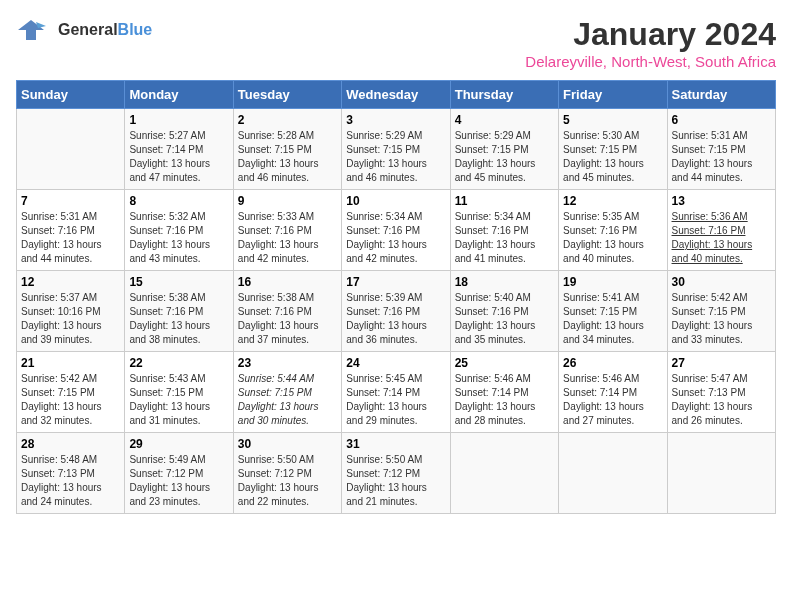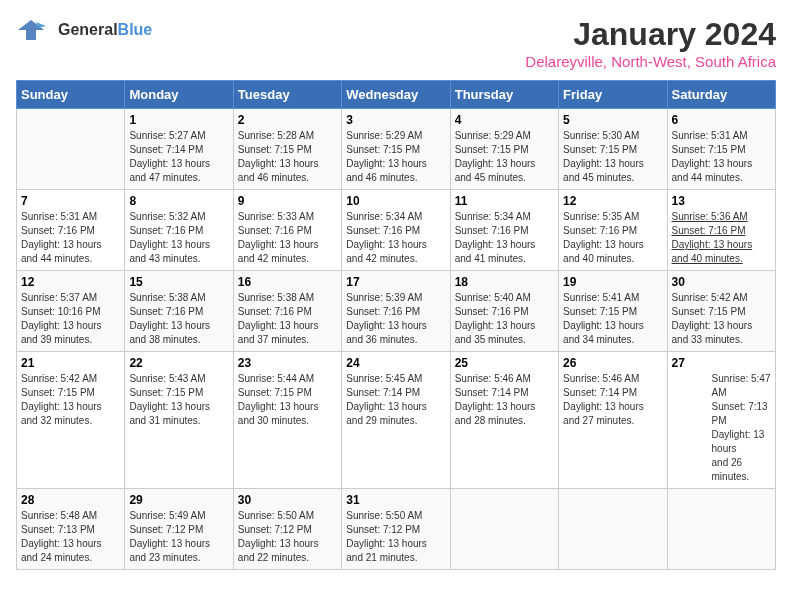--- a/index.html
+++ b/index.html
@@ -266,21 +266,21 @@
         </td>
         <td>
           <span class="day-number">22</span>
           <div class="day-info" style="white-space: pre-line;">Sunrise: 5:43 AM
 Sunset: 7:15 PM
 Daylight: 13 hours
 and 31 minutes.</div>
         </td>
         <td>
           <span class="day-number">23</span>
-          <div class="day-info" style="white-space: pre-line;">Sunrise: 5:44 AM
+          <div class="day-info" style="white-space: pre-line; font-style: italic;">Sunrise: 5:44 AM
 Sunset: 7:15 PM
 Daylight: 13 hours
 and 30 minutes.</div>
         </td>
         <td>
           <span class="day-number">24</span>
           <div class="day-info" style="white-space: pre-line;">Sunrise: 5:45 AM
 Sunset: 7:14 PM
 Daylight: 13 hours
 and 29 minutes.</div>
@@ -294,21 +294,21 @@
         </td>
         <td>
           <span class="day-number">26</span>
           <div class="day-info" style="white-space: pre-line;">Sunrise: 5:46 AM
 Sunset: 7:14 PM
 Daylight: 13 hours
 and 27 minutes.</div>
         </td>
         <td>
           <span class="day-number">27</span>
-          <div class="day-info" style="white-space: pre-line; margin-left: 40px;">Sunrise: 5:47 AM
+          <div class="day-info" style="white-space: pre-line;">Sunrise: 5:47 AM
 Sunset: 7:13 PM
 Daylight: 13 hours
 and 26 minutes.</div>
         </td>
       </tr>
       <tr>
         <td>
           <span class="day-number">28</span>
           <div class="day-info" style="white-space: pre-line;">Sunrise: 5:48 AM
 Sunset: 7:13 PM

